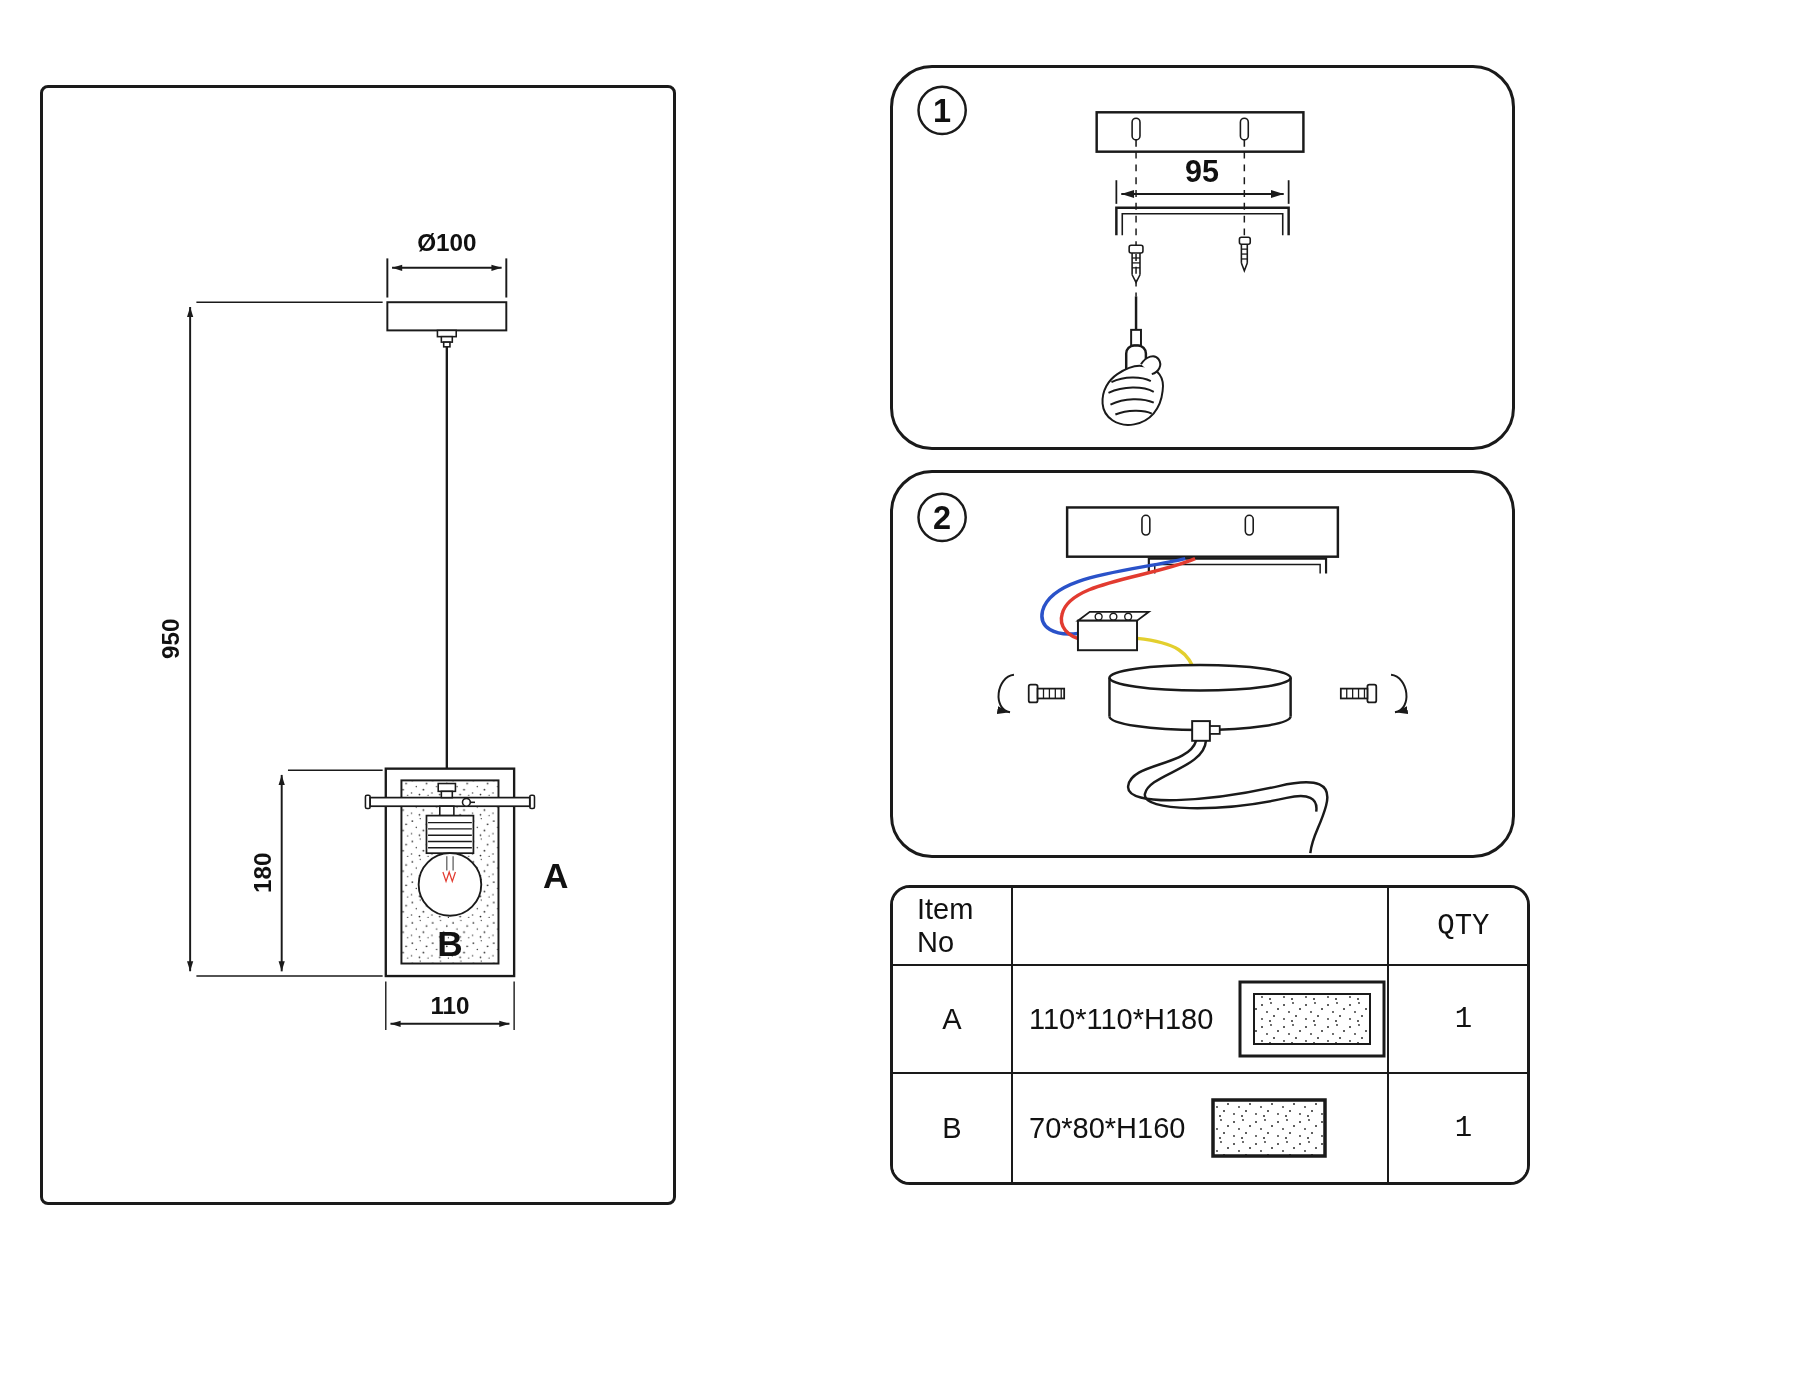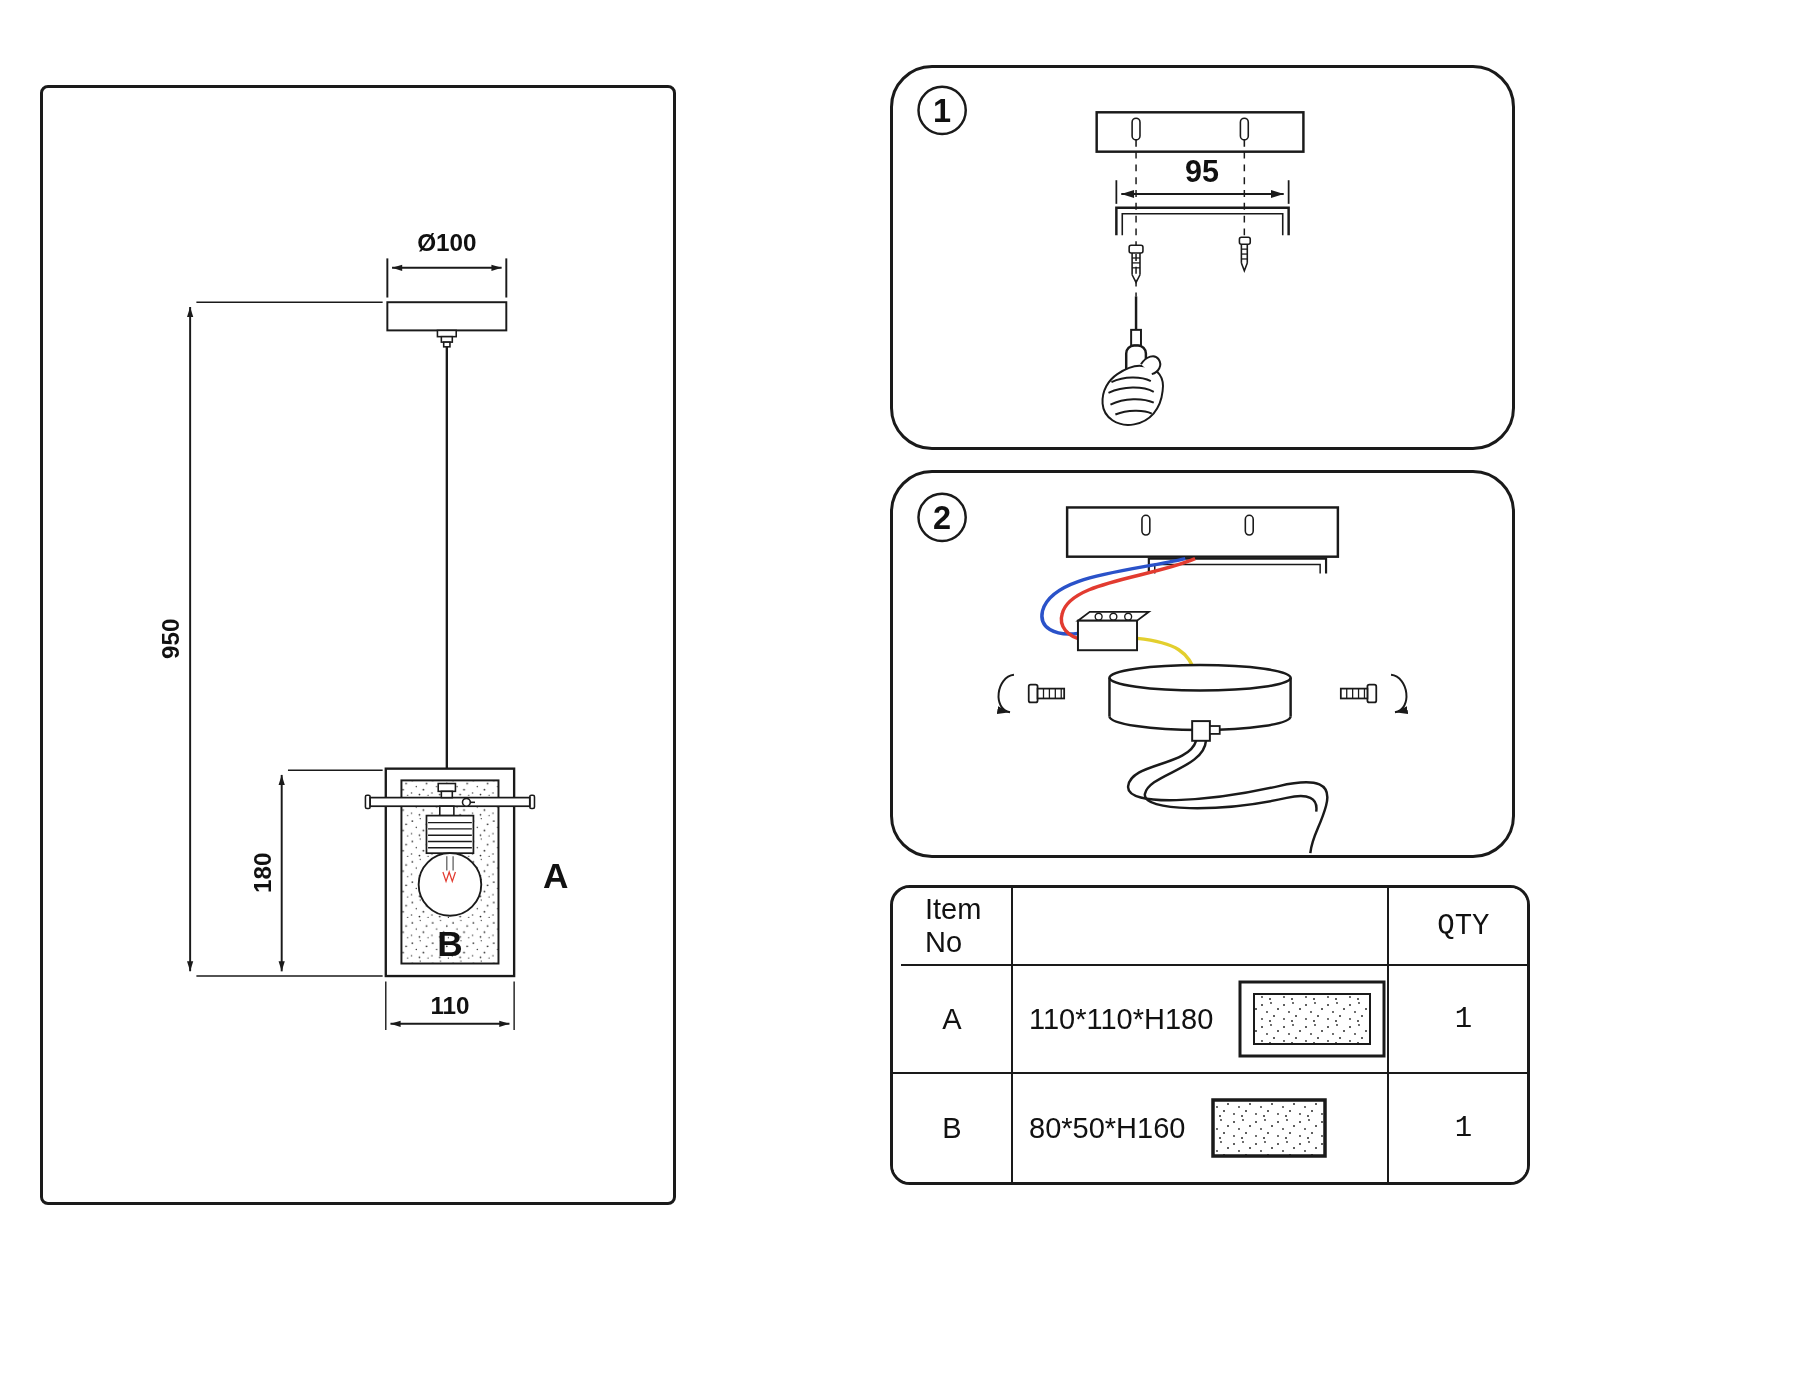--- a/index.html
+++ b/index.html
@@ -32,21 +32,21 @@
     border:3px solid var(--line); border-radius:20px; overflow:hidden; background:#fff;
     display:grid; grid-template-columns:120px 1fr 148px; grid-template-rows:78px 1fr 1fr;
   }
   .pt-cell {
     border-right:2.2px solid var(--line); border-bottom:2.2px solid var(--line);
     display:flex; align-items:center; font-size:29px; background:#fff;
   }
   .pt-cell.col3 { border-right:none;font-family:Liberation Mono, monospace; }
   .pt-cell.row3 { border-bottom:none; }
   .pt-cell.center { justify-content:center; }
-  .pt-cell.head-item { padding-left:24px;margin-left:8px; }
+  .pt-cell.head-item { padding-left:24px; }
   .pt-cell.desc { padding-left:16px; gap:24px;align-items:center; }
   .thumb { flex:0 0 auto; display:block; }
 </style>
 </head>
 <body>
 
 <div class="canvas">
 
   <div class="panel" id="main-panel">
     <svg viewBox="0 0 805 1120">
@@ -330,21 +330,21 @@
           </pattern>
         </defs>
         <rect x="3" y="3" width="144" height="74" fill="#fff" stroke="#1a1a1a" stroke-width="3"></rect>
         <rect x="17" y="15" width="116" height="50" fill="url(#stip-a)" stroke="#1a1a1a" stroke-width="2"></rect>
       </svg>
     </div>
     <div class="pt-cell col3 center">1</div>
 
     <div class="pt-cell row3 center">B</div>
     <div class="pt-cell row3 desc">
-      <span>80*50*H160</span>
+      <span>70*80*H160</span>
       <svg class="thumb" width="120" height="64">
         <defs>
           <pattern id="stip-b" width="22" height="22" patternUnits="userSpaceOnUse">
             <circle cx="3" cy="4" r="1" fill="#2a2a2a"></circle>
               <circle cx="12" cy="2" r="0.9" fill="#2a2a2a"></circle>
             <circle cx="19" cy="8" r="1" fill="#2a2a2a"></circle>
               <circle cx="8" cy="11" r="0.9" fill="#2a2a2a"></circle>
             <circle cx="15" cy="15" r="1" fill="#2a2a2a"></circle>
               <circle cx="3" cy="18" r="0.9" fill="#2a2a2a"></circle>
             <circle cx="11" cy="20" r="1" fill="#2a2a2a"></circle>

